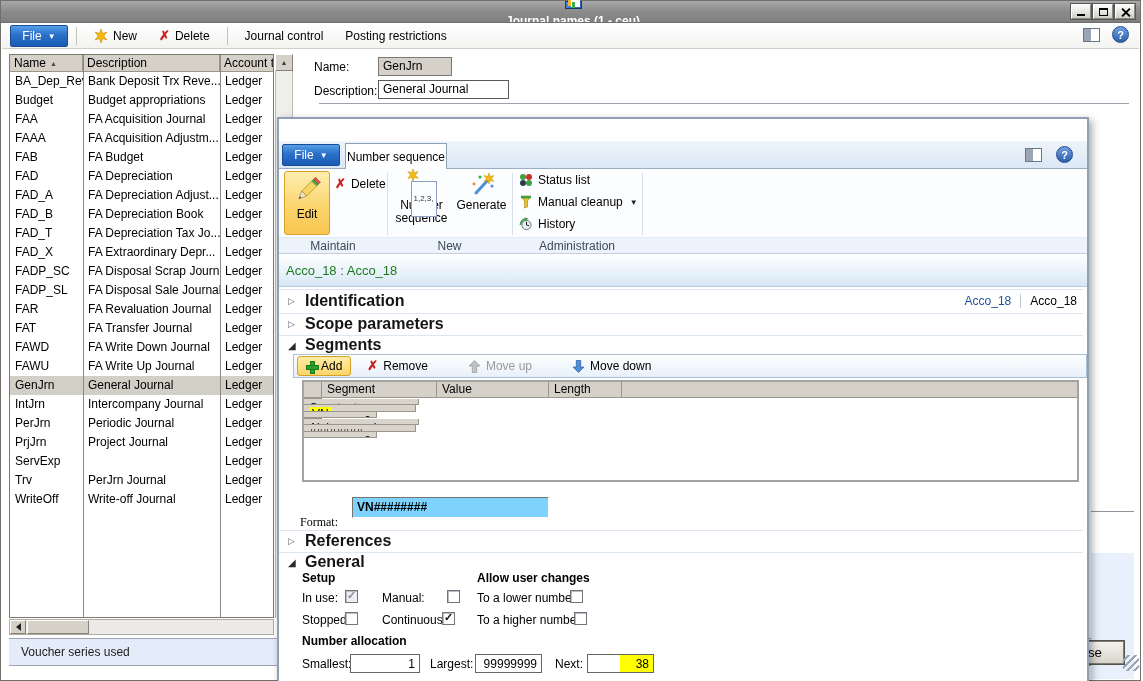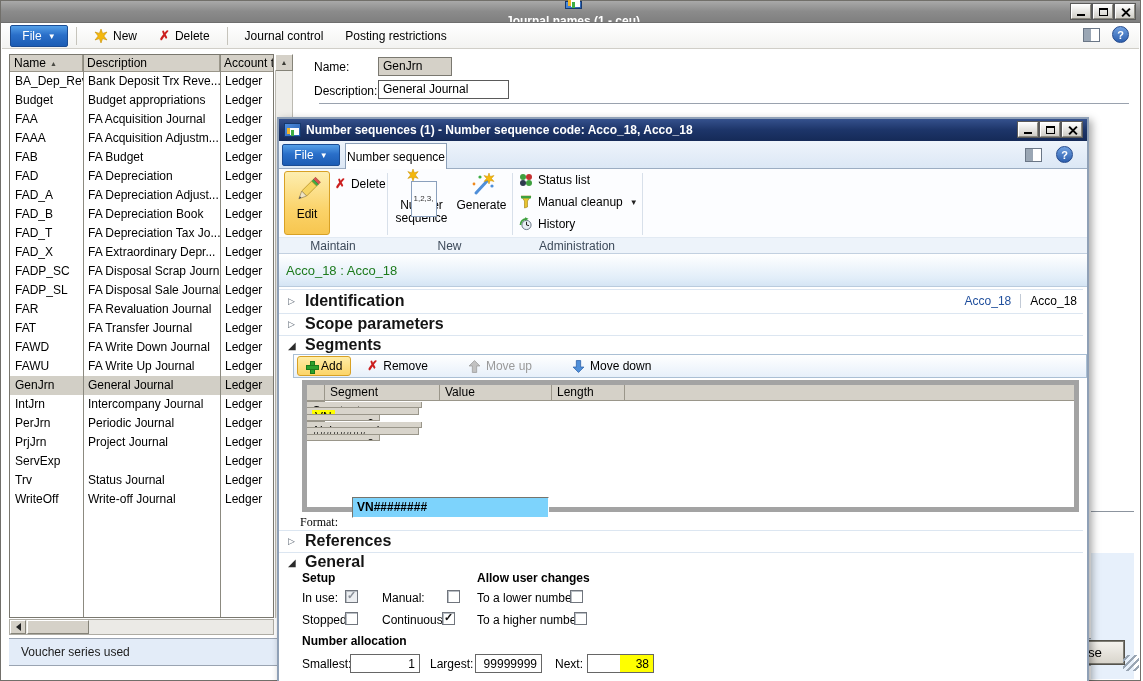--- a/index.html
+++ b/index.html
@@ -85,21 +85,21 @@
   .sec-vals{position:absolute;right:6px;display:flex;align-items:center;gap:9px;}
   .sec-vals .v-blue{color:#1f4e9c;}
   .sec-vals .vdiv{width:1px;height:14px;background:#c2cad6;}
   
   .segbar{position:absolute;left:14px;top:235px;width:794px;height:24px;background:linear-gradient(#ffffff,#e7f0fa);border:1px solid #aabfd4;display:flex;align-items:center;gap:6px;padding-left:3px;}
   .addbtn{display:flex;align-items:center;gap:4px;height:20px;padding:0 8px;background:linear-gradient(#ffeda6,#fcd468);border:1px solid #d8a125;border-radius:3px;cursor:pointer;}
   .plus-ico{position:relative;width:11px;height:11px;}
   .plus-ico::before{content:"";position:absolute;left:4px;top:0;width:3px;height:11px;background:#2ca12c;border:0.5px solid #1a7a1a;}
   .plus-ico::after{content:"";position:absolute;left:0;top:4px;width:11px;height:3px;background:#2ca12c;border:0.5px solid #1a7a1a;}
   .segbtn{display:flex;align-items:center;gap:5px;padding:0 10px;cursor:pointer;}
-  .seggrid{position:absolute;left:23px;top:261px;width:777px;height:132px;border:5px solid #a3a3a3;background:#fff;}
+  .seggrid{position:absolute;left:23px;top:261px;width:777px;height:102px;border:2px solid #a3a3a3;background:#fff;}
   .sg-head{display:flex;height:16px;background:#d5d1c8;}
   .sg-head .hc{border-right:1px solid #9a968a;border-bottom:1px solid #9a968a;padding:0 5px;line-height:15px;overflow:hidden;}
   .sg-sel{width:18px;} .sg-seg{width:115px;} .sg-val{width:112px;} .sg-len{width:73px;} .sg-fill{flex:1;border-right:none !important;}
   .sg-row{display:flex;height:20px;width:319px;flex-direction:column;}
   .sg-row .dc{background:#d8d4cb;border-right:1px solid #9a968a;border-bottom:1px solid #9a968a;padding:0 5px;line-height:19px;overflow:hidden;}
   .sg-row .rsel{width:18px;background:#d5d1c8;border-right:1px solid #9a968a;border-bottom:1px solid #9a968a;}
   .chip-yellow{background:#ffff00;padding:0 3px;}
   .num{text-align:right;}
   
   .fmt-field{position:absolute;left:73px;top:378px;width:197px;height:21px;background:#7dd3fc;border:1px solid #76746c;border-bottom-color:#fff;border-right-color:#fff;padding:2px 4px;font-weight:bold;}
@@ -284,21 +284,21 @@
           <span class="c-desc">Project Journal</span>
           <span class="c-type">Ledger</span>
         </div>
           <div class="jt-row">
           <span class="c-name">ServExp</span>
           <span class="c-desc"></span>
           <span class="c-type">Ledger</span>
         </div>
           <div class="jt-row">
           <span class="c-name">Trv</span>
-          <span class="c-desc">Status Journal</span>
+          <span class="c-desc">PerJrn Journal</span>
           <span class="c-type">Ledger</span>
         </div>
           <div class="jt-row">
           <span class="c-name">WriteOff</span>
           <span class="c-desc">Write-off Journal</span>
           <span class="c-type">Ledger</span>
         </div>
         </div>
       <div class="vline" style="left:73px;top:0;"></div>
       <div class="vline" style="left:210px;top:0;"></div>
@@ -323,35 +323,20 @@
     </div>
     <div class="rs-line"></div>
     <div class="rs-blue"></div>
     <button class="close-btn">
       <span>Close</span>
     </button>
     <div class="grip"></div>
   </div>
 
   <div class="win-fg">
-    <div class="titlebar">
-      <span class="appico"></span>
-      <span class="t-text">Number sequences (1) - Number sequence code: Acco_18, Acco_18</span>
-      <span class="winbtns">
-        <span class="wb">
-            <i class="g-min"></i>
-          </span>
-        <span class="wb">
-            <i class="g-max"></i>
-          </span>
-        <span class="wb">
-            <i class="g-x"></i>
-          </span>
-      </span>
-    </div>
 
     <div class="tabstrip">
       <button class="file-btn">
         <span>File</span>
         <span class="caret">▼</span>
       </button>
       <span class="tab-active">
         <span>Number sequence</span>
       </span>
       <span class="ts-right">

